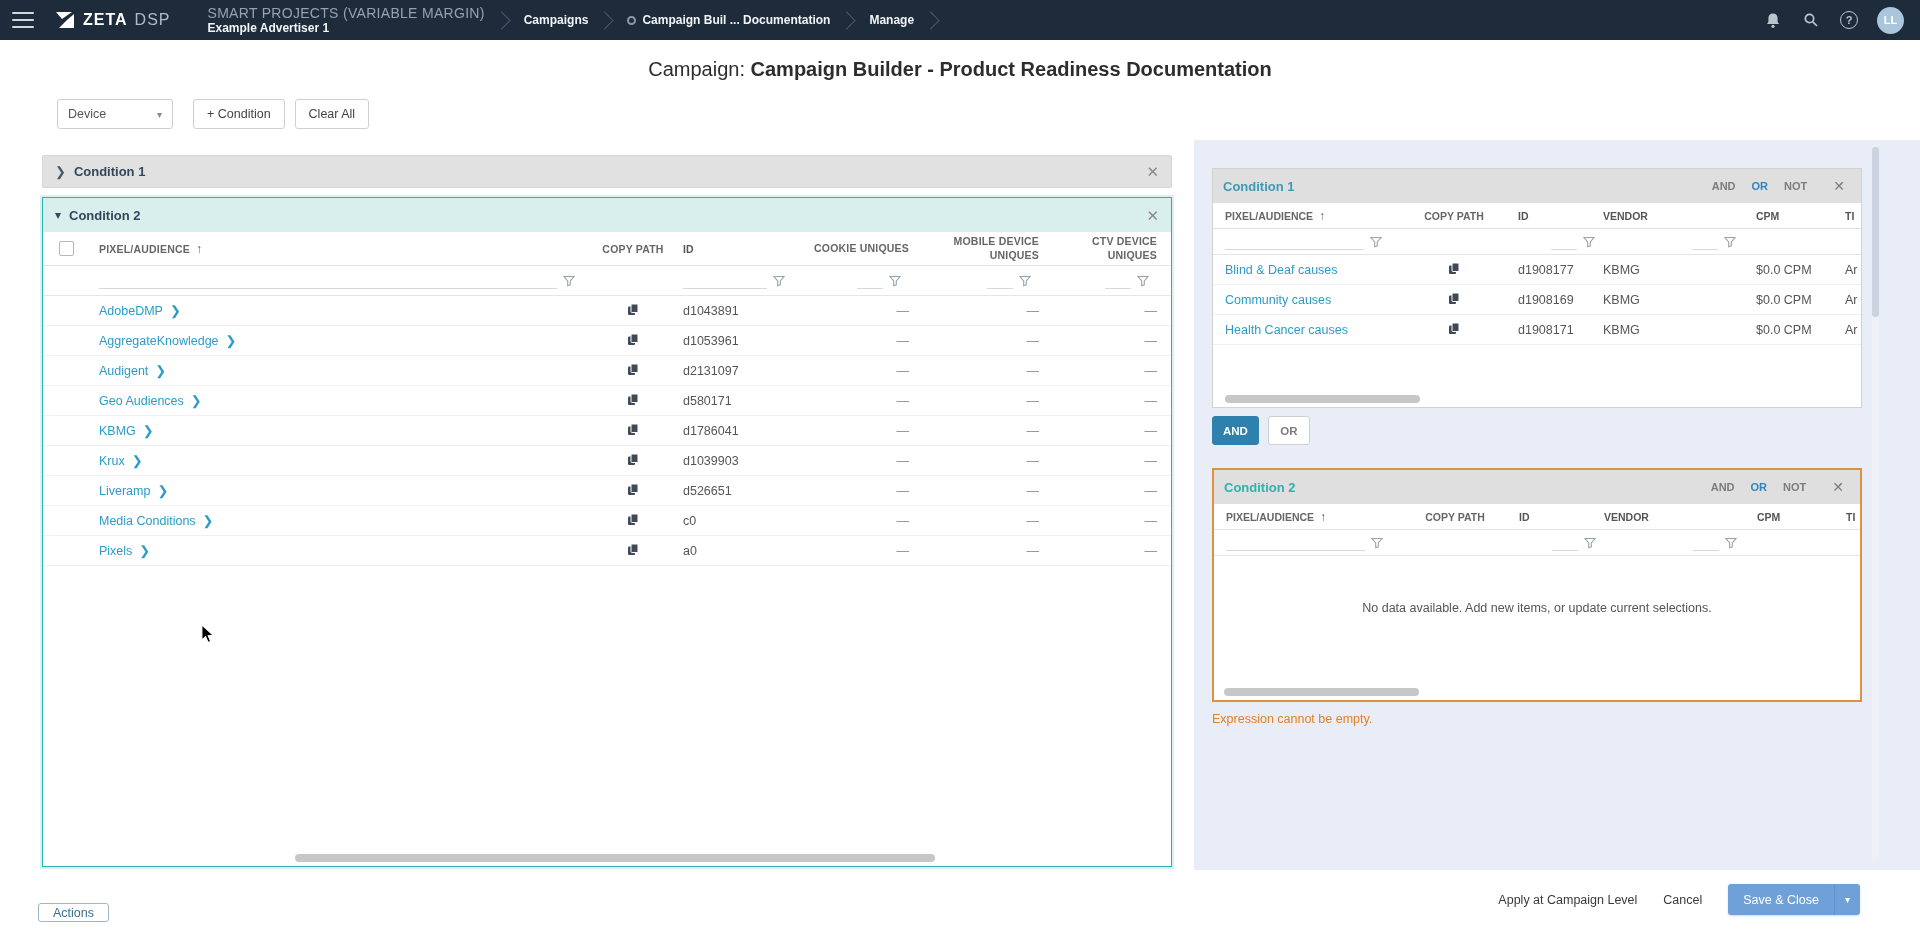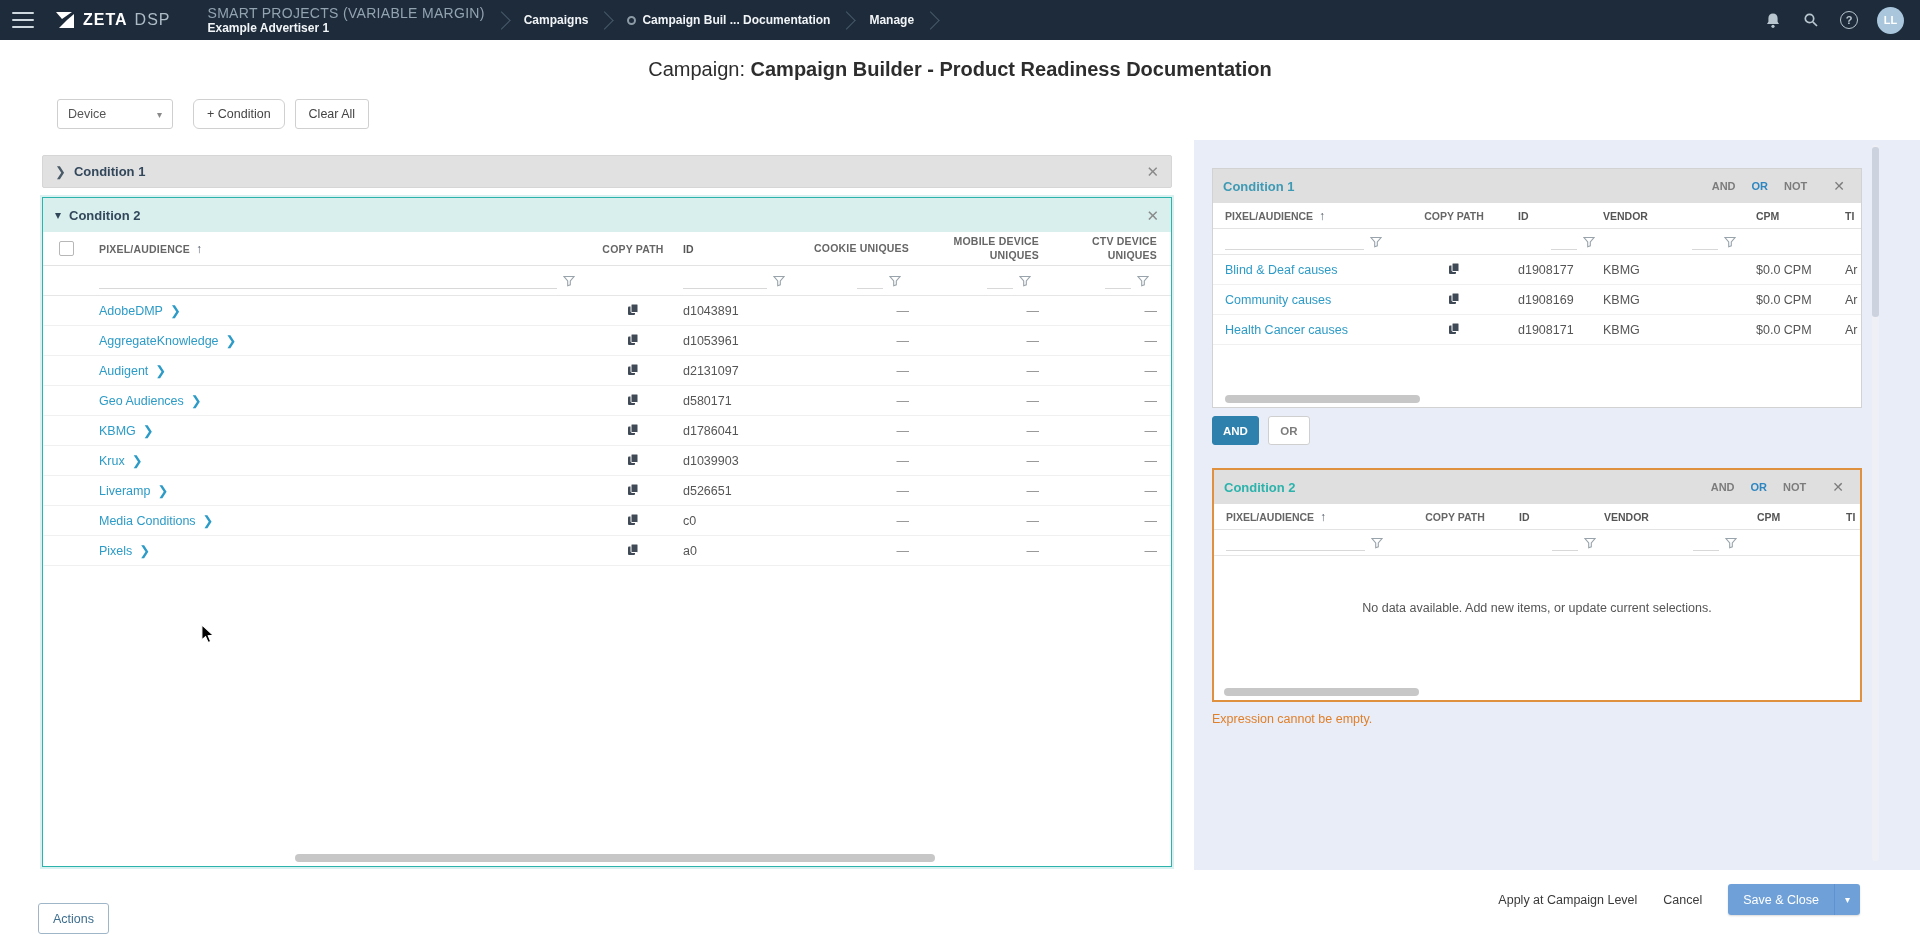--- a/index.html
+++ b/index.html
@@ -30,21 +30,21 @@
   .page-title .bold { font-weight:bold; }
 
   
   .toolbar { position:absolute; top:99px; left:42px; display:flex; align-items:center; }
   .search-box { width:845px; height:30px; background:#fff; border:1px solid #cfcfcf; border-radius:3px; display:flex; align-items:center; padding:0 10px; }
   .search-box input { flex:1; border:none; outline:none; font-size:12.5px; color:#444; font-family:"Liberation Sans",sans-serif; background:transparent; }
   .search-box input::placeholder { color:#9a9a9a; }
   .device-dd { width:116px; height:30px; margin-left:15px; background:#fff; border:1px solid #cfcfcf; border-radius:3px; display:flex; align-items:center; justify-content:space-between; padding:0 10px; font-size:12.5px; color:#555; cursor:pointer; }
   .dd-caret { font-size:10px; color:#8a8a8a; }
   .tb-btn { height:30px; background:#fff; border:1px solid #d0d0d0; border-radius:3px; font-size:12.5px; color:#444; display:flex; align-items:center; padding:0 13px; cursor:pointer; }
-  .btn-cond { margin-left:20px;border-radius:6px; }
+  .btn-cond { margin-left:20px; }
   .btn-clear { margin-left:10px; }
 
   
   .cond1-left { position:absolute; top:155px; left:42px; width:1130px; height:33px; background:#e1e1e1; border:1px solid #d6d6d6; border-radius:2px; display:flex; align-items:center; padding:0 12px; }
   .cond1-left .chev { font-size:13px; color:#4a5a68; margin-right:8px; }
   .cond-title-navy { font-size:13px; font-weight:bold; color:#33475b; }
   .x-btn { margin-left:auto; color:#8a8a8a; font-size:15px; cursor:pointer; line-height:1; }
 
   .cond2-left { position:absolute; top:197px; left:42px; width:1130px; height:670px; background:#fff; border:1.5px solid #2bb3ac; box-shadow:0 0 0 2px rgba(43,179,172,.18); }
   .cond2l-header { height:34px; background:#d8efed; display:flex; align-items:center; padding:0 12px; }
@@ -108,21 +108,21 @@
   .empty-zone { height:104px; display:flex; align-items:center; justify-content:center; font-size:12.5px; color:#555; text-align:center; padding:0 30px; }
 
   .connector { position:absolute; left:1212px; top:416px; display:flex; gap:9px; }
   .conn-btn { min-width:42px; height:29px; display:flex; align-items:center; justify-content:center; font-size:11.5px; font-weight:bold; border-radius:3px; cursor:pointer; padding:0 10px; }
   .conn-btn.active { background:#2e81ad; color:#ffffff; border:1px solid #2e81ad; }
   .conn-btn.idle { background:#ffffff; color:#7c7c7c; border:1px solid #cfcfcf; }
 
   .expr-error { position:absolute; left:1212px; top:712px; font-size:12.5px; color:#e0802a; }
 
   
-  .actions-btn { position:absolute; left:38px; top:903px; height:31px; background:#fff; border:1px solid #9fb6c9; border-radius:3px; color:#3d6e8f; font-size:12.5px; display:flex; align-items:center; padding:0 14px; cursor:pointer; }
+  .actions-btn { position:absolute; left:38px; top:903px; height:19px; background:#fff; border:1px solid #9fb6c9; border-radius:3px; color:#3d6e8f; font-size:12.5px; display:flex; align-items:center; padding:0 14px; cursor:pointer; }
   .footer-right { position:absolute; right:60px; top:884px; height:31px; display:flex; align-items:center; gap:26px; }
   .footer-link { font-size:12.5px; color:#3a3a3a; cursor:pointer; }
   .save-split { display:flex; height:31px; border-radius:3px; overflow:hidden; box-shadow:0 1px 2px rgba(0,0,0,.15); cursor:pointer; }
   .save-main { background:#6fa1d8; color:#fff; font-size:12.5px; display:flex; align-items:center; padding:0 15px; }
   .save-caret { background:#6fa1d8; border-left:1px solid #5f93cf; width:26px; display:flex; align-items:center; justify-content:center; color:#fff; font-size:10px; }
 </style>
 </head>
 <body>
 
 <div class="topbar">

